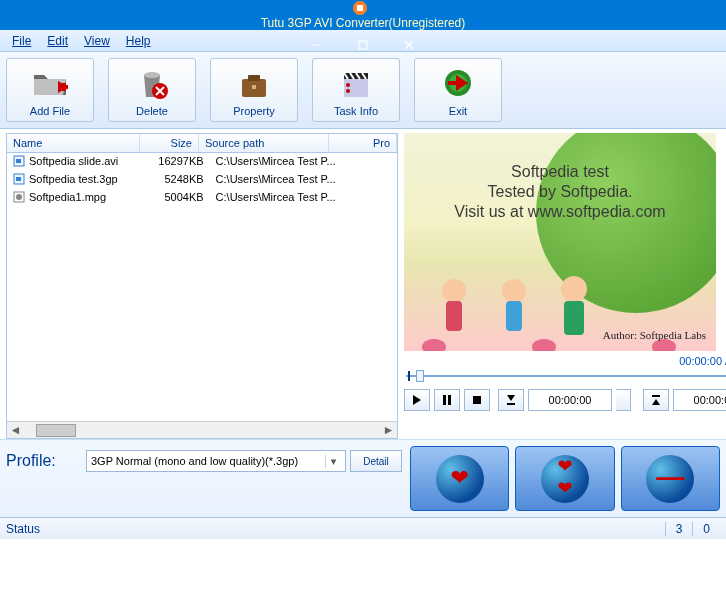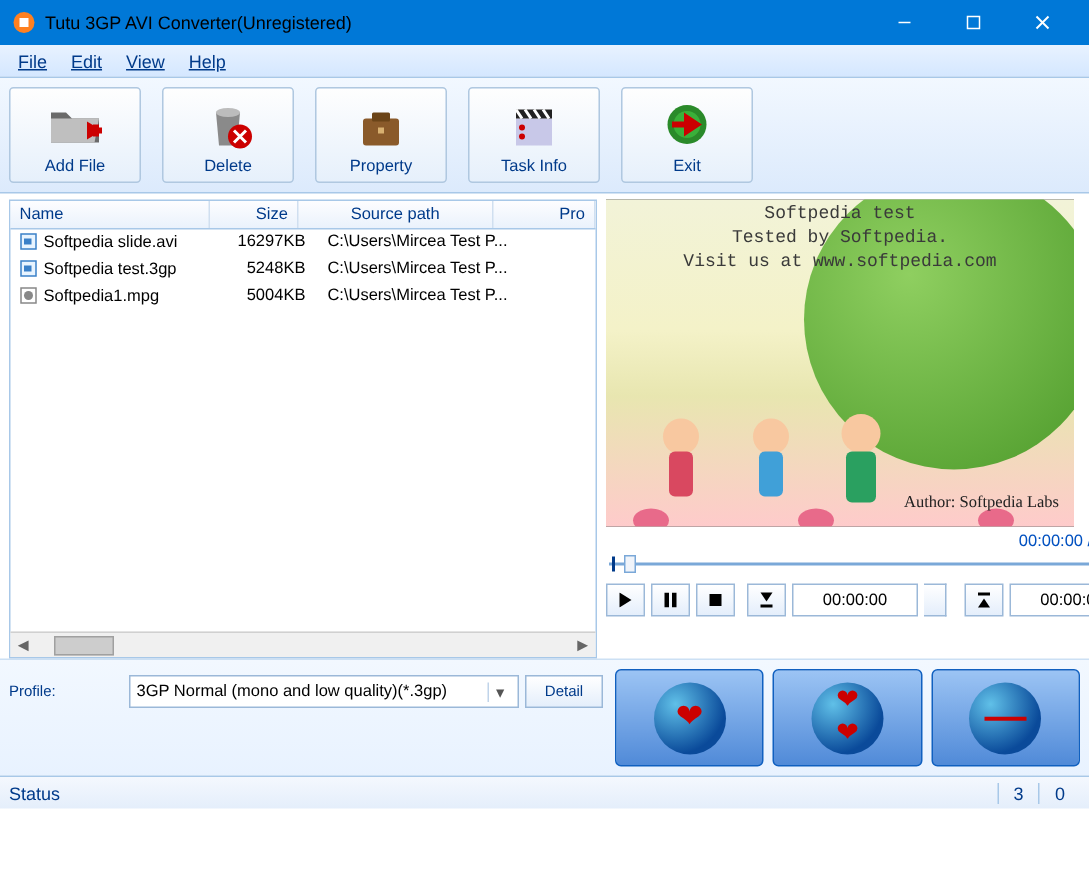--- a/index.html
+++ b/index.html
@@ -1,63 +1,63 @@
 <!DOCTYPE html>
 <html><head>
 <meta charset="utf-8">
 <style>
 * { box-sizing: border-box; margin: 0; padding: 0; }
 body { font-family: "Segoe UI", Tahoma, sans-serif; font-size: 12px; background: #fff; width: 726px; height: 593px; overflow: hidden; }
-.titlebar { background: #0078d7; color: #000000; height: 30px; display: flex; align-items: center; padding: 0 8px; }
+.titlebar { background: #0078d7; color: #fef9c3; height: 30px; display: flex; align-items: center; padding: 0 8px; flex-direction: column; }
 .titlebar .icon { width: 16px; height: 16px; margin-right: 6px; }
 .titlebar .title { flex: 1; font-size: 12px; }
 .titlebar .wc { display: flex; }
 .titlebar .wc div { width: 46px; height: 30px; display: flex; align-items: center; justify-content: center; color: #fff; cursor: pointer; }
 .menubar { background: linear-gradient(#e8f2ff,#d4e7ff); border-bottom: 1px solid #a8c8e8; height: 22px; display: flex; align-items: center; padding: 0 4px; }
 .menubar .mi { padding: 2px 8px; color: #003a8a; text-decoration: underline; cursor: pointer; }
 .toolbar { background: linear-gradient(#f2f8ff,#dceafc); border-bottom: 1px solid #a8c8e8; padding: 6px; display: flex; gap: 14px; }
 .tbtn { width: 88px; background: linear-gradient(#fefefe,#e6f0fb); border: 1px solid #b0c8e0; border-radius: 3px; text-align: center; padding: 4px 0 4px; cursor: pointer; color: #003a8a; }
 .tbtn .tico { height: 40px; display: flex; align-items: center; justify-content: center; }
 .tbtn .tlabel { margin-top: 2px; font-size: 11px; }
 .mainrow { display: flex; padding: 4px 6px 0 6px; gap: 6px; height: 310px; }
 .listpane { width: 392px; border: 1px solid #a8c8e8; background: #fff; display: flex; flex-direction: column; }
 .listhead { display: flex; font-size: 11px; color: #003a8a; background: linear-gradient(#fdfdff,#eaf2fc); border-bottom: 1px solid #a8c8e8; }
 .listhead div { padding: 3px 6px; border-right: 1px solid #d0dff0; }
 .col-name { width: 148px; }
 .col-size { width: 64px; text-align: right; }
-.col-src { width: 144px; text-align: center; }
+.col-src { width: 144px; }
 .col-pro { flex: 1; margin-left: 38px; }
 .listbody { flex: 1; overflow: hidden; }
 .row { display: flex; font-size: 11px; color: #000; }
 .row div { padding: 2px 6px; white-space: nowrap; overflow: hidden; text-overflow: ellipsis; }
 .row .rico { width: 14px; height: 14px; display: inline-block; vertical-align: middle; margin-right: 2px; }
 .scrollbar { height: 17px; background: #f0f0f0; border-top: 1px solid #d0d0d0; display: flex; align-items: center; }
 .scrollbar .thumb { width: 40px; height: 13px; background: #cdcdcd; border: 1px solid #a0a0a0; margin-left: 12px; }
 .scrollbar .arr { width: 17px; height: 17px; display: flex; align-items: center; justify-content: center; color: #666; }
 .previewpane { flex: 1; }
 .pvframe { width: 312px; height: 218px; background: #000; position: relative; }
 .pvimg { position: absolute; inset: 0; display: flex; flex-direction: column; align-items: center; justify-content: flex-start; }
 .pvimg .sky { width: 100%; height: 100%; background: linear-gradient(#f2f3d8 0%, #f4f2c8 40%, #e8e6b0 60%, #FECBCB 100%); position: relative; overflow: hidden; }
 .pvimg .tree { position: absolute; right: -20px; top: -20px; width: 200px; height: 200px; background: radial-gradient(circle at 35% 35%, #8fcf60, #4a9828); border-radius: 50%; }
-.pvimg .txt { position: absolute; top: 0; width: 100%; text-align: center; font-family: Liberation Mono, monospace; color: #3a3a3a; font-size: 12px; }
+.pvimg .txt { position: absolute; top: 28px; width: 100%; text-align: center; font-family: Liberation Sans, sans-serif; color: #3a3a3a; font-size: 16px; }
 .pvimg .txt div { margin: 2px 0; }
 .pvauth { position: absolute; bottom: 10px; right: 10px; font-family: "Segoe Script","Comic Sans MS",cursive; color: #222; font-size: 11px; }
 .pvtime { text-align: right; color: #0050c0; font-size: 11px; margin: 4px 2px 2px 0; }
 .slider { height: 14px; display: flex; align-items: center; margin: 0 2px; }
 .slider .track { flex: 1; height: 2px; background: #7aa8d8; position: relative; }
 .slider .track .mark1 { position: absolute; top: -4px; bottom: -4px; width: 2px; background: #003a8a; }
 .slider .track .thumb { position: absolute; top: -5px; width: 8px; height: 12px; background: #f0f4fa; border: 1px solid #7aa8d8; }
 .controls { display: flex; gap: 4px; margin-top: 6px; }
 .cbtn { width: 26px; height: 22px; border: 1px solid #9bb8d8; background: linear-gradient(#fff,#e4eefb); display: flex; align-items: center; justify-content: center; cursor: pointer; }
 .timefield { width: 84px; height: 22px; border: 1px solid #9bb8d8; background: #fff; display: flex; align-items: center; justify-content: center; font-size: 11px; }
 .spinner { width: 15px; height: 22px; border: 1px solid #9bb8d8; border-left: none; background: linear-gradient(#fff,#e4eefb); }
 .bottomrow { display: flex; padding: 6px 6px; gap: 8px; height: 78px; border-top: 1px solid #cce0f4; background: linear-gradient(#f2f8ff,#e8f2ff); }
 .settings { width: 396px; }
 .srow { display: flex; align-items: center; margin: 4px 0; }
-.srow .lbl { width: 80px; color: #003a8a; font-size: 10px; }
+.srow .lbl { width: 80px; color: #003a8a; font-size: 16px; }
 .srow .field { flex: 1; height: 22px; border: 1px solid #9bb8d8; background: #fff; display: flex; align-items: center; padding: 0 4px; font-size: 11px; position: relative; }
 .srow .dd { width: 16px; text-align: center; color: #555; border-left: 1px solid #c0d4ea; cursor: pointer; }
 .srow .btn { width: 52px; height: 22px; margin-left: 4px; border: 1px solid #9bb8d8; background: linear-gradient(#fff,#e4eefb); cursor: pointer; font-size: 10px; color: #003a8a; }
 .globes { display: flex; gap: 6px; flex: 1; }
 .globe { flex: 1; border: 1px solid #1060c0; border-radius: 4px; background: linear-gradient(#9cc4f4,#508ad8); display: flex; align-items: center; justify-content: center; cursor: pointer; position: relative; }
 .globe .sphere { width: 48px; height: 48px; background: radial-gradient(circle at 30% 30%, #60c0e8, #0a4a9a 70%); border-radius: 50%; position: relative; }
 .globe .heart { position: absolute; font-size: 22px; top: 50%; left: 50%; transform: translate(-50%,-55%); }
 .statusbar { height: 22px; border-top: 1px solid #a8c8e8; background: linear-gradient(#f4f8fe,#e4eefb); display: flex; align-items: center; padding: 0 6px; color: #003a8a; font-size: 12px; }
 .statusbar .sp { flex: 1; }
 .statusbar .cell { border-left: 1px solid #a8c8e8; padding: 0 10px; }

